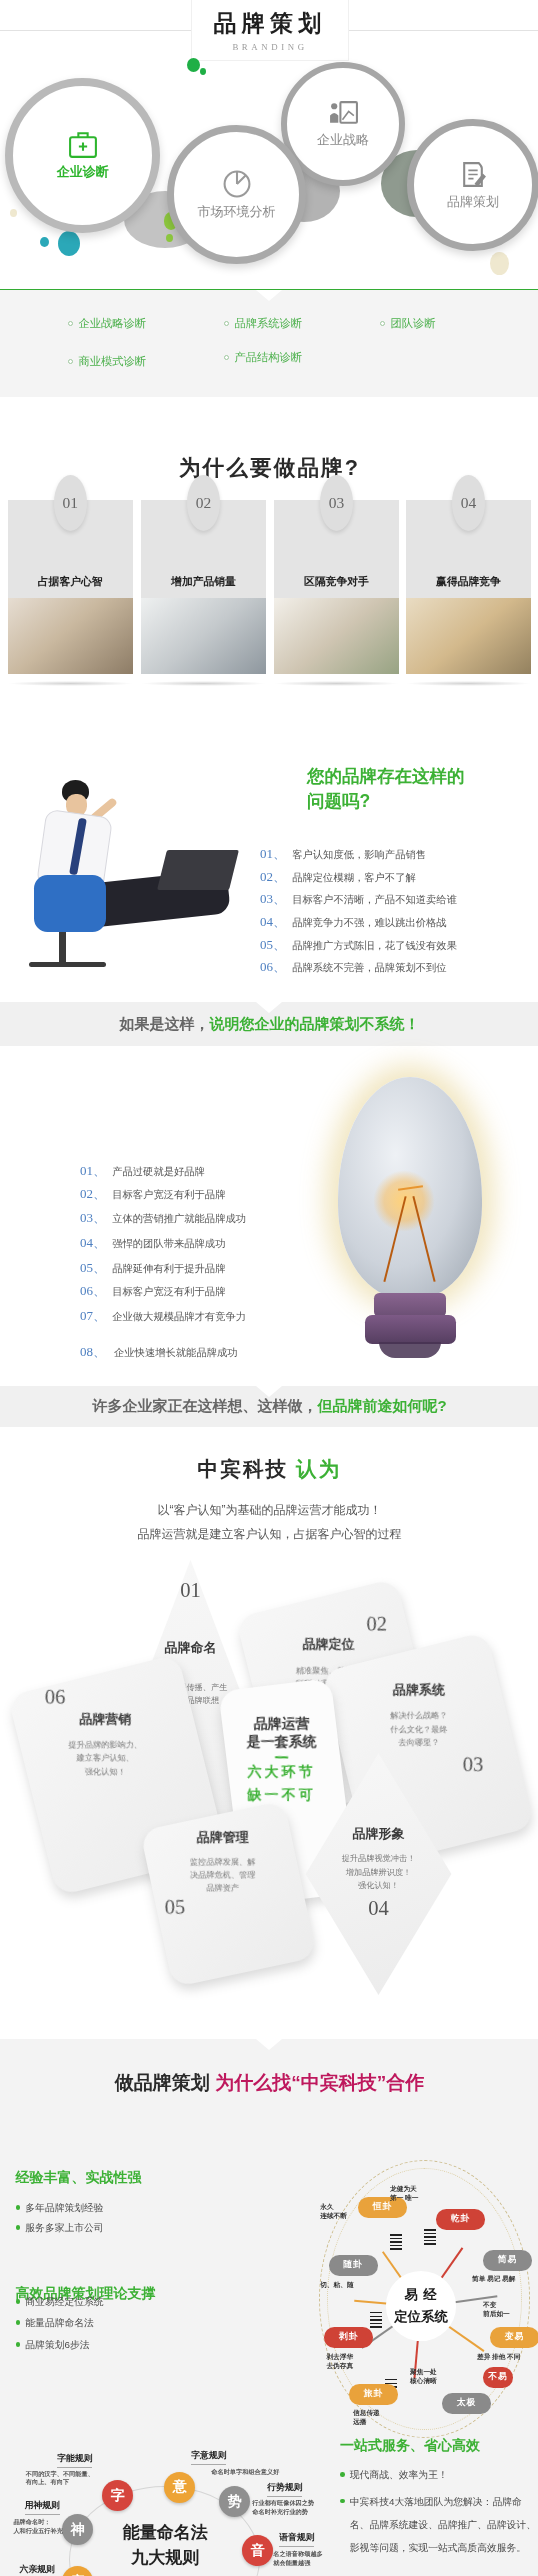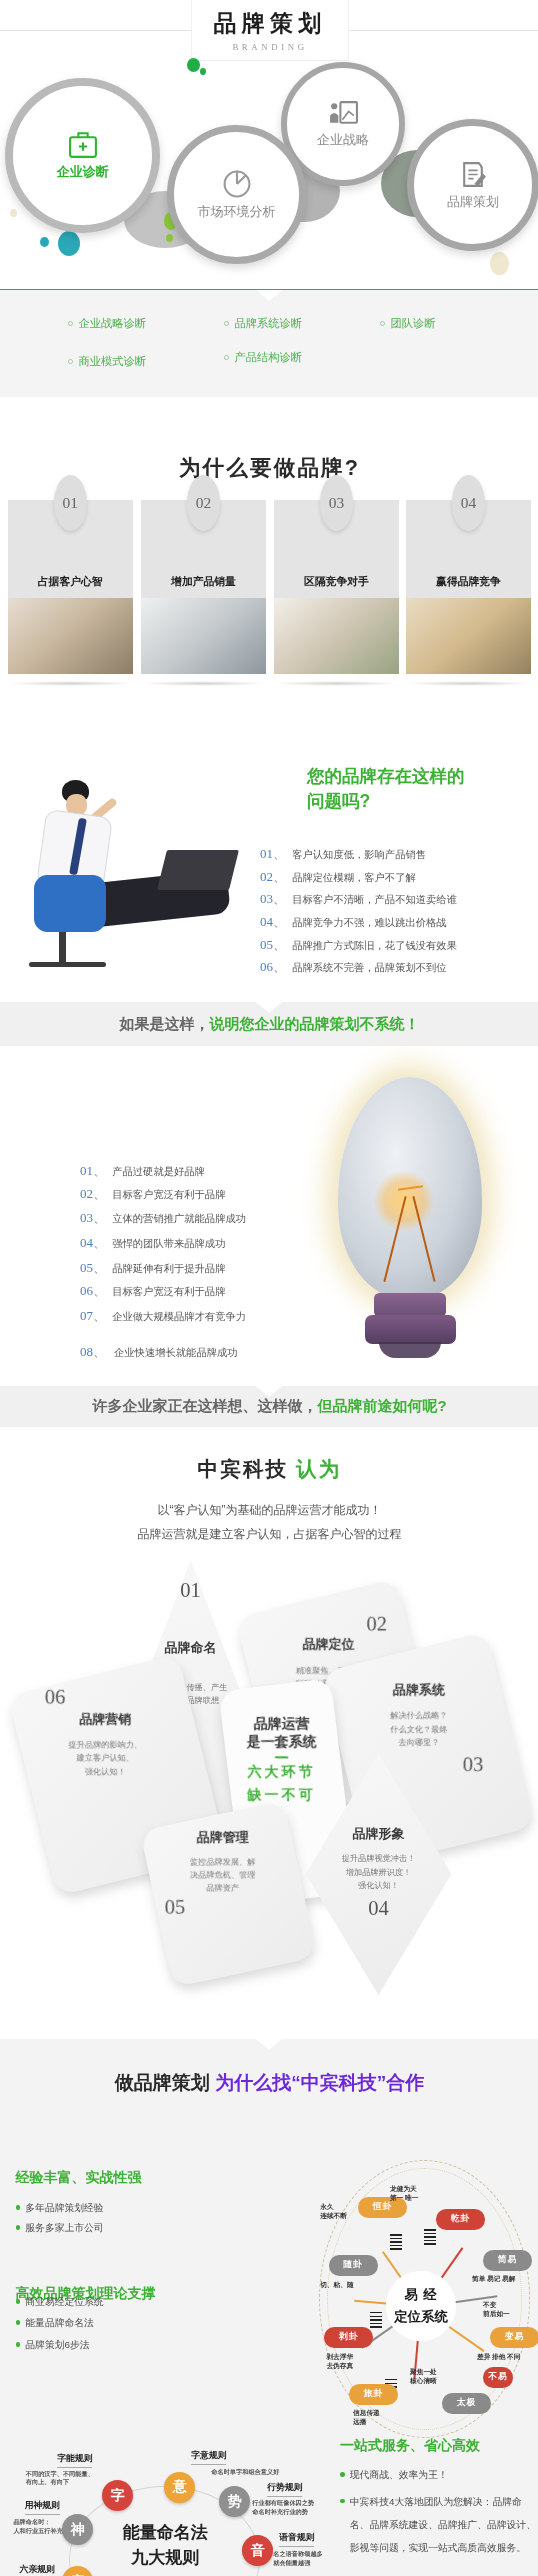--- a/index.html
+++ b/index.html
@@ -396,21 +396,21 @@
 强化认知！</div>
       <div style="text-align:center;margin-top:4.1px;"><span class="tile-num">04</span></div>
     </div>
   </div>
 
   <div class="whyus">
     <div class="notch"></div>
 
     <div class="abs" style="left:0;top:31px;width:539px;text-align:center;font-size:19px;font-weight:bold;">
       <span style="color:#2a2a2a;">做品牌策划</span>
-      <span style="color:#6d28d9;">为什么找“中宾科技”合作</span>
+      <span style="color:#be185d;">为什么找“中宾科技”合作</span>
     </div>
 
     <div class="abs gh" style="left:15.5px;top:130px;">经验丰富、实战性强</div>
     <div class="abs gbullet" style="left:15.5px;top:161px;">
       <span class="gdot"></span>
         <span>多年品牌策划经验</span>
     </div>
     <div class="abs gbullet" style="left:15.5px;top:181px;">
       <span class="gdot"></span>
         <span>服务多家上市公司</span>

